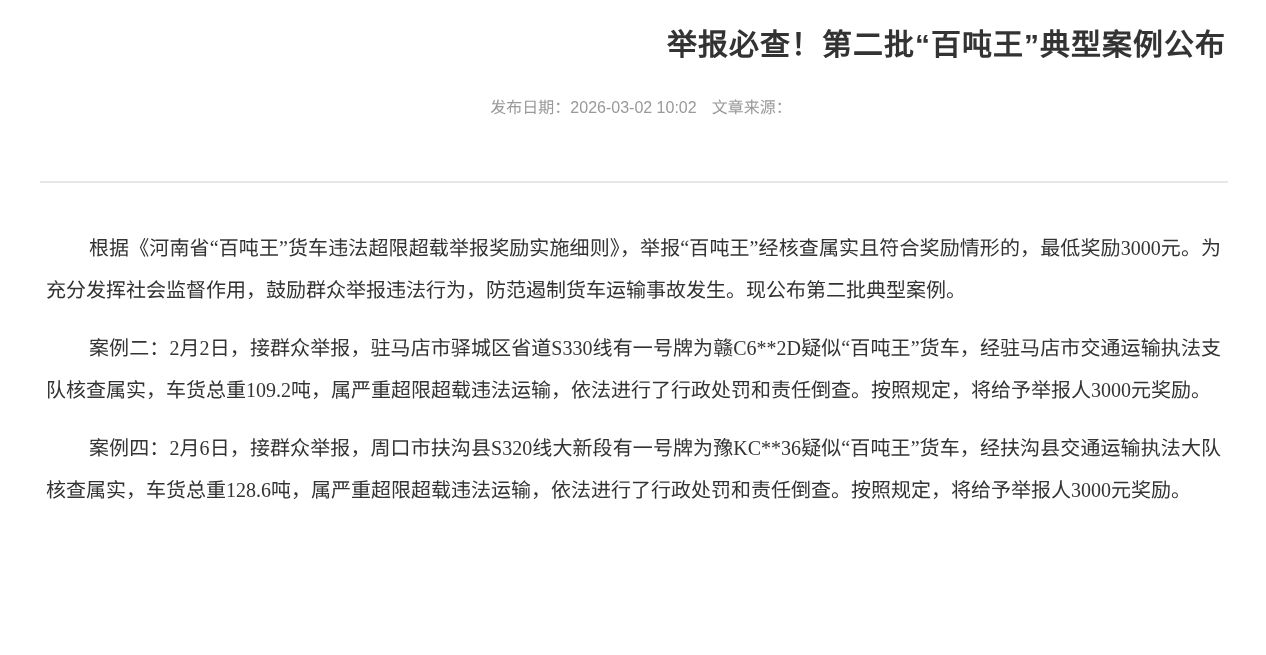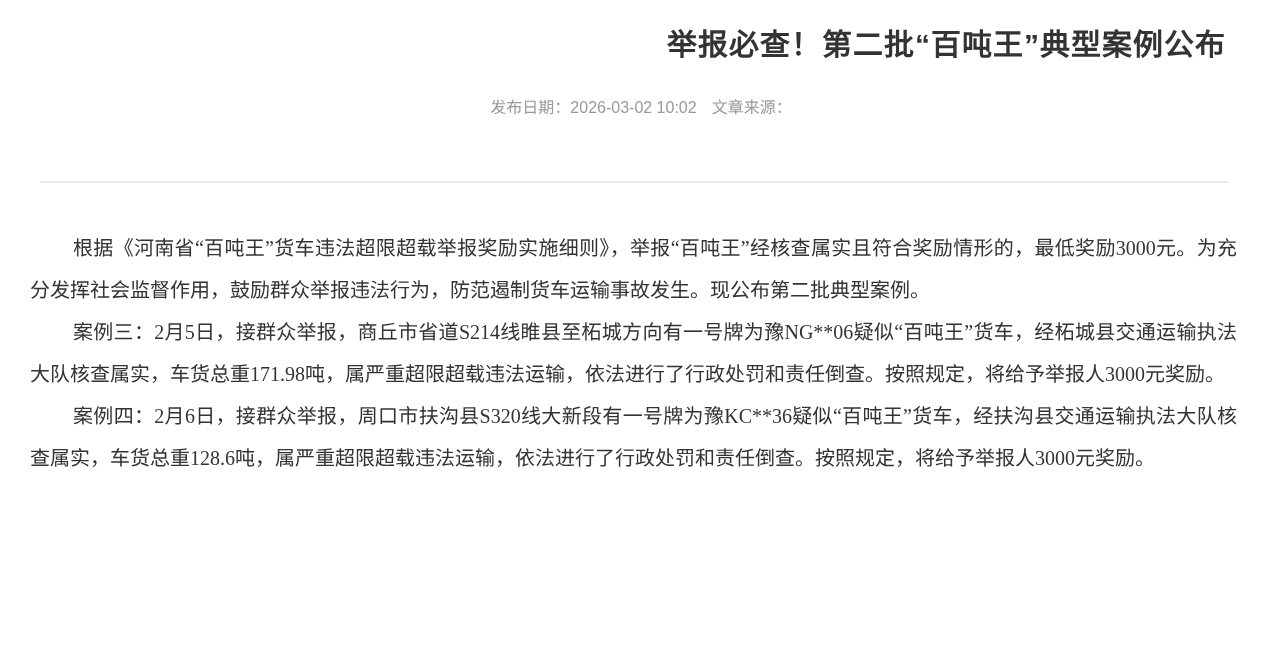--- a/index.html
+++ b/index.html
@@ -32,21 +32,21 @@
   .divider{
     margin:63px 38px 0 40px;
     border-top:2px solid var(--divider);
     height:0;
   }
   .article{
     margin-top:44px;
     padding:0 29px 0 30px;
   }
   .article p{
-    margin:0;
+    margin:16px;
     text-indent:2.15em;
     text-align:justify;
     font-size:20px;
     line-height:42px;
     color:var(--body);
     
     font-family:"Liberation Serif","DejaVu Serif",serif;
   }
 </style>
 </head>
@@ -57,17 +57,17 @@
   <h1 class="article-title">举报必查！第二批“百吨王”典型案例公布</h1>
 
   <div class="meta">
     <span>发布日期：</span><span>2026-03-02 10:02</span><span class="source-label">文章来源：</span><span></span>
   </div>
 
   <div class="divider"></div>
 
   <div class="article">
     <p>根据《河南省“百吨王”货车违法超限超载举报奖励实施细则》，举报“百吨王”经核查属实且符合奖励情形的，最低奖励3000元。为充分发挥社会监督作用，鼓励群众举报违法行为，防范遏制货车运输事故发生。现公布第二批典型案例。</p>
-    <p>案例三：2月5日，接群众举报，商丘市省道S214线睢县至柘城方向有一号牌为豫NG**06疑似“百吨王”货车，经柘城县交通运输执法大队核查属实，车货总重171.98吨，属严重超限超载违法运输，依法进行了行政处罚和责任倒查。按照规定，将给予举报人3000元奖励。</p>
+    <p>案例二：2月2日，接群众举报，驻马店市驿城区省道S330线有一号牌为赣C6**2D疑似“百吨王”货车，经驻马店市交通运输执法支队核查属实，车货总重109.2吨，属严重超限超载违法运输，依法进行了行政处罚和责任倒查。按照规定，将给予举报人3000元奖励。</p>
     <p>案例四：2月6日，接群众举报，周口市扶沟县S320线大新段有一号牌为豫KC**36疑似“百吨王”货车，经扶沟县交通运输执法大队核查属实，车货总重128.6吨，属严重超限超载违法运输，依法进行了行政处罚和责任倒查。按照规定，将给予举报人3000元奖励。</p>
   </div>
 
 </div>
 
 </body></html>

